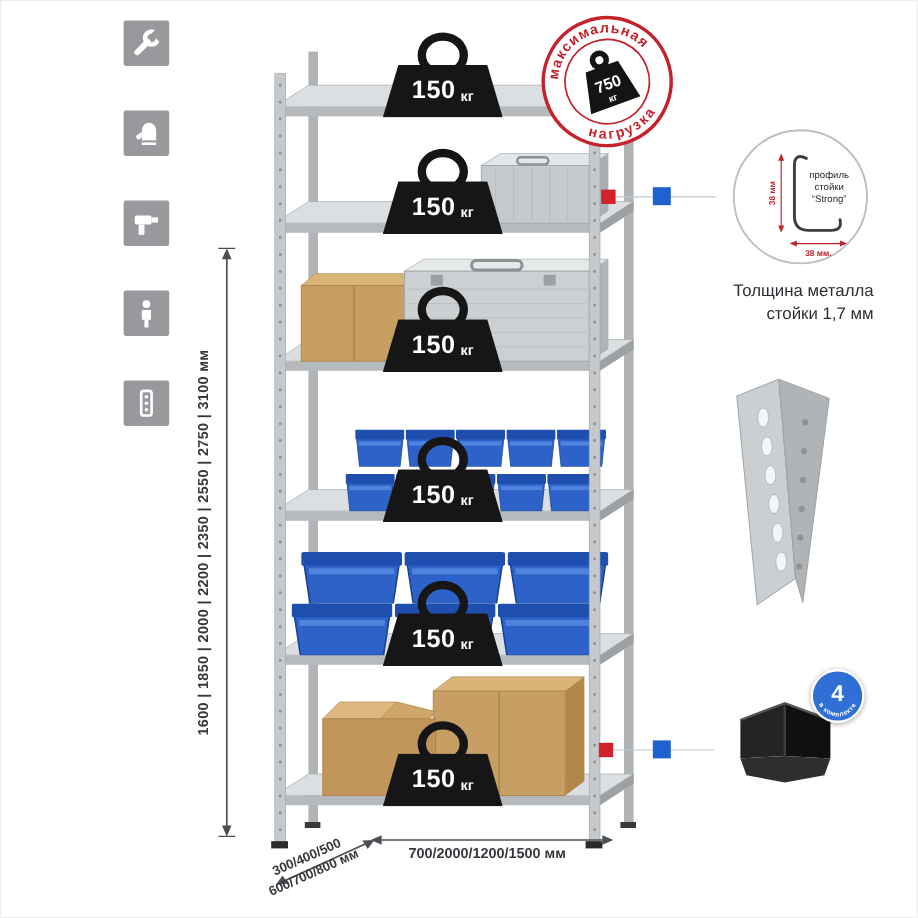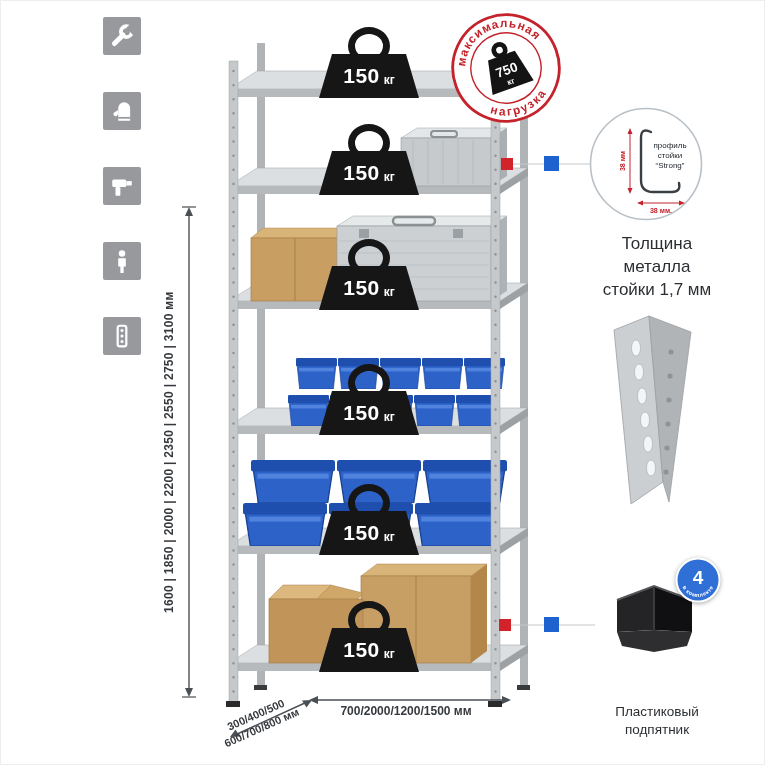--- a/index.html
+++ b/index.html
@@ -26,23 +26,23 @@
   
   .dim-height-label{position:absolute;left:157px;top:208px;width:22px;height:486px;
        writing-mode:vertical-rl;transform:rotate(180deg);
        display:flex;align-items:center;justify-content:center;
        font-size:12px;font-weight:bold;color:#35393d;letter-spacing:.3px;white-space:nowrap;}
   .dim-width-label{position:absolute;left:298px;top:703px;width:214px;text-align:center;
        font-size:12px;font-weight:bold;color:#35393d;}
   .dim-depth-label{position:absolute;left:190px;top:707px;width:136px;transform:rotate(-24deg);
        font-size:11px;font-weight:bold;color:#35393d;text-align:center;line-height:1.25;}
   
-  .profile-circle{position:absolute;left:587px;top:105px;width:116px;height:116px;}
-  .profile-caption{position:absolute;left:585px;top:232px;width:142px;text-align:center;
-       font-size:17px;color:#2b2f33;line-height:1.35;}
+  .profile-circle{position:absolute;left:608px;top:105px;width:116px;height:116px;}
+  .profile-caption{position:absolute;left:585px;top:232px;width:142px;text-align:right;
+       font-size:14px;color:#2b2f33;line-height:1.35;}
   .corner-post{position:absolute;left:588px;top:305px;width:135px;height:215px;}
   .foot-img{position:absolute;left:598px;top:575px;width:115px;height:100px;}
   .badge{position:absolute;left:674px;top:556px;width:46px;height:46px;filter:drop-shadow(0 1px 2px rgba(0,0,0,.35));}
   .foot-caption{position:absolute;left:585px;top:702px;width:142px;text-align:center;
        font-size:13.5px;color:#2b2f33;line-height:1.35;}
 </style>
 </head>
 <body>
 
 <div class="page">
@@ -345,18 +345,14 @@
   <div class="badge">
     <svg viewBox="0 0 46 46">
       <circle cx="23" cy="23" r="21.5" fill="#2f6fd6" stroke="#ffffff" stroke-width="2"></circle>
       <text x="23" y="27" font-size="19" font-weight="bold" fill="#fff" text-anchor="middle">4</text>
       <path id="badgeArc" d="M 6,23 A 17,17 0 0 0 40,23" fill="none"></path>
       <text font-size="5.5" font-weight="bold" fill="#ffffff" letter-spacing=".5">
         <textPath href="#badgeArc" startOffset="50%" text-anchor="middle">в комплекте</textPath>
       </text>
     </svg>
   </div>
-  <div class="foot-caption">
-    <div>Пластиковый</div>
-    <div>подпятник</div>
-  </div>
 
 </div>
 
 </body></html>

